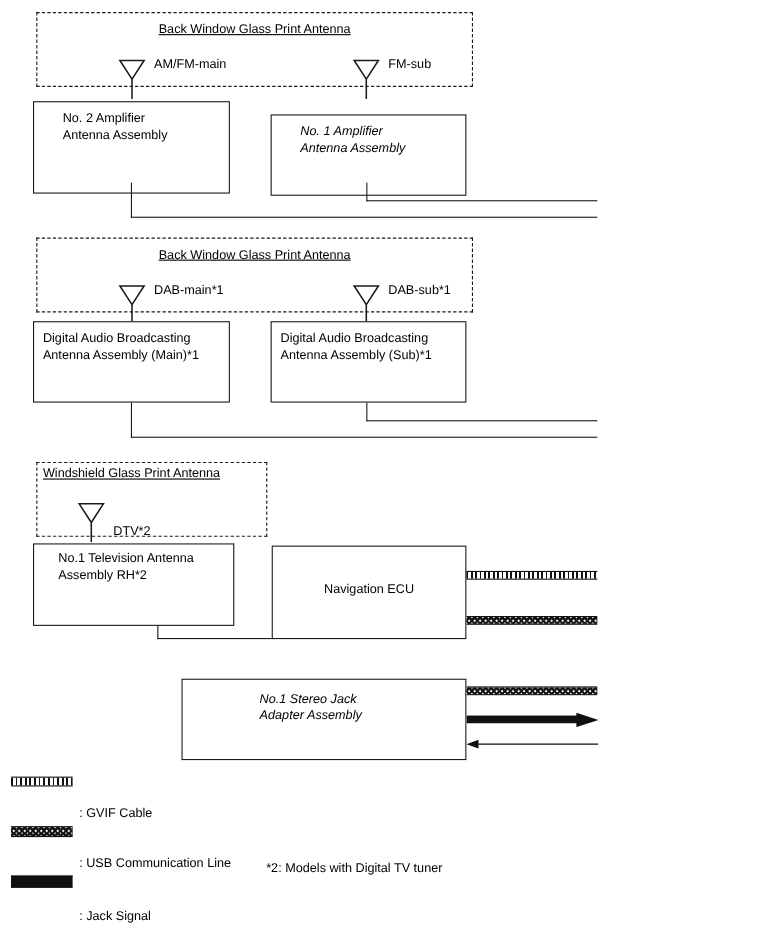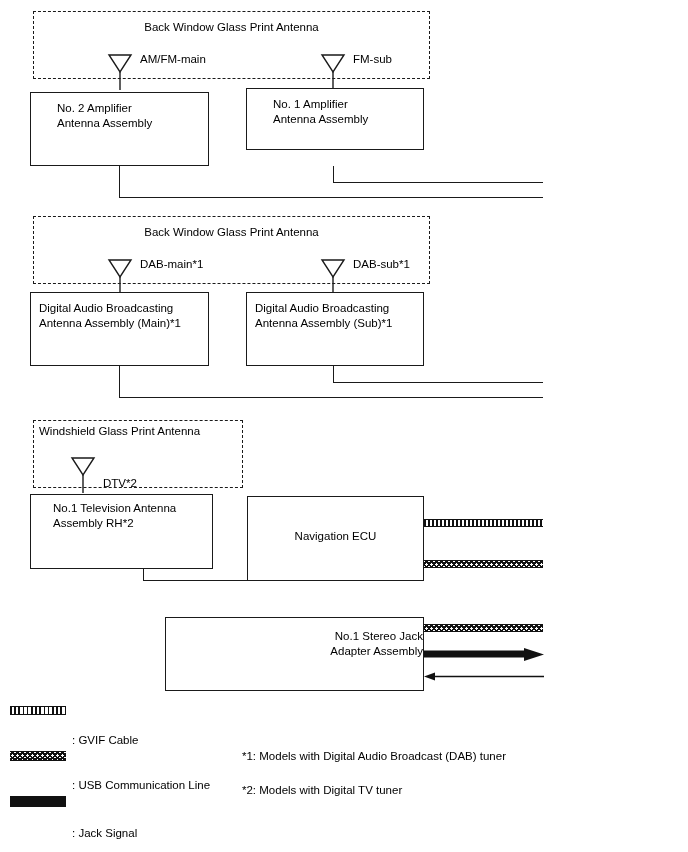--- a/index.html
+++ b/index.html
@@ -34,20 +34,21 @@
     position:absolute;
     border:1.5px dashed #1a1a1a;
     background:transparent;
     box-sizing:border-box;
   }
   .dash-title{
     position:absolute;
     font-size:11.5px;
     line-height:14px;
     white-space:nowrap;
+    text-decoration:underline;
   }
   .ant-label{
     position:absolute;
     font-size:11.5px;
     line-height:14px;
     white-space:nowrap;
   }
   .wire{
     position:absolute;
     background:#1a1a1a;
@@ -160,25 +161,25 @@
   <div class="ant-label" style="left:140px;top:52px;">AM/FM-main</div>
 
   <div class="antenna" style="left:320px;top:52px;">
     <svg width="26" height="38" viewBox="0 0 26 38" xmlns="http://www.w3.org/2000/svg">
       <polygon points="2,3 24,3 13,20" fill="#ffffff" stroke="#1a1a1a" stroke-width="1.4"></polygon>
       <line x1="13" y1="20" x2="13" y2="38" stroke="#1a1a1a" stroke-width="1.4"></line>
     </svg>
   </div>
   <div class="ant-label" style="left:353px;top:52px;">FM-sub</div>
 
-  <div class="box" style="left:30px;top:92px;width:179px;height:74px;">
+  <div class="box" style="left:30px;top:92px;width:179px;height:84px;">
     <div class="label" style="top:8px;left:26px;text-align:left;">No. 2 Amplifier
 Antenna Assembly</div>
   </div>
-  <div class="box" style="left:246px;top:88px;width:178px;height:62px;">
+  <div class="box" style="left:246px;top:104px;width:178px;height:74px;font-style:italic;">
     <div class="label" style="top:8px;left:26px;text-align:left;">No. 1 Amplifier
 Antenna Assembly</div>
   </div>
 
   <div class="wire v" style="left:119px;top:166px;height:32px;"></div>
   <div class="wire h" style="left:119px;top:196.6px;width:424px;"></div>
 
   <div class="wire v" style="left:333px;top:166px;height:17px;"></div>
   <div class="wire h" style="left:333px;top:181.6px;width:210px;"></div>
 
@@ -236,21 +237,21 @@
   <div class="wire h" style="left:143px;top:579.6px;width:106px;"></div>
 
   <div class="box" style="left:247px;top:496px;width:177px;height:85px;">
     <div class="label" style="top:32px;text-align:center;">Navigation ECU</div>
   </div>
 
   <div class="gvif" style="left:424px;top:519px;width:119px;"></div>
   <div class="usb" style="left:424px;top:560px;width:119px;"></div>
 
   <div class="box" style="left:165px;top:617px;width:259px;height:74px;">
-    <div class="label" style="top:11px;left:70px;text-align:right;">No.1 Stereo Jack
+    <div class="label" style="top:11px;left:70px;text-align:left;font-style:italic;">No.1 Stereo Jack
 Adapter Assembly</div>
   </div>
 
   <div class="usb" style="left:424px;top:624px;width:119px;"></div>
 
   <div class="sound" style="left:424px;top:648px;width:120px;">
     <svg width="120" height="13" viewBox="0 0 120 13" xmlns="http://www.w3.org/2000/svg">
       <rect x="0" y="2.5" width="104" height="7" fill="#111"></rect>
       <polygon points="100,0 120,6.5 100,13" fill="#111"></polygon>
     </svg>
@@ -265,16 +266,15 @@
 
   <div class="legend-swatch sw-gvif" style="left:10px;top:706px;width:56px;"></div>
   <div class="legend-text" style="left:72px;top:704px;">: GVIF Cable</div>
 
   <div class="legend-swatch sw-usb" style="left:10px;top:751px;width:56px;"></div>
   <div class="legend-text" style="left:72px;top:749px;">: USB Communication Line</div>
 
   <div class="legend-swatch sw-sound" style="left:10px;top:796px;width:56px;"></div>
   <div class="legend-text" style="left:72px;top:797px;">: Jack Signal</div>
 
-  <div class="note" style="left:242px;top:750px;">*1: Models with Digital Audio Broadcast (DAB) tuner</div>
   <div class="note" style="left:242px;top:784px;">*2: Models with Digital TV tuner</div>
 
 </div>
 
 </body></html>

